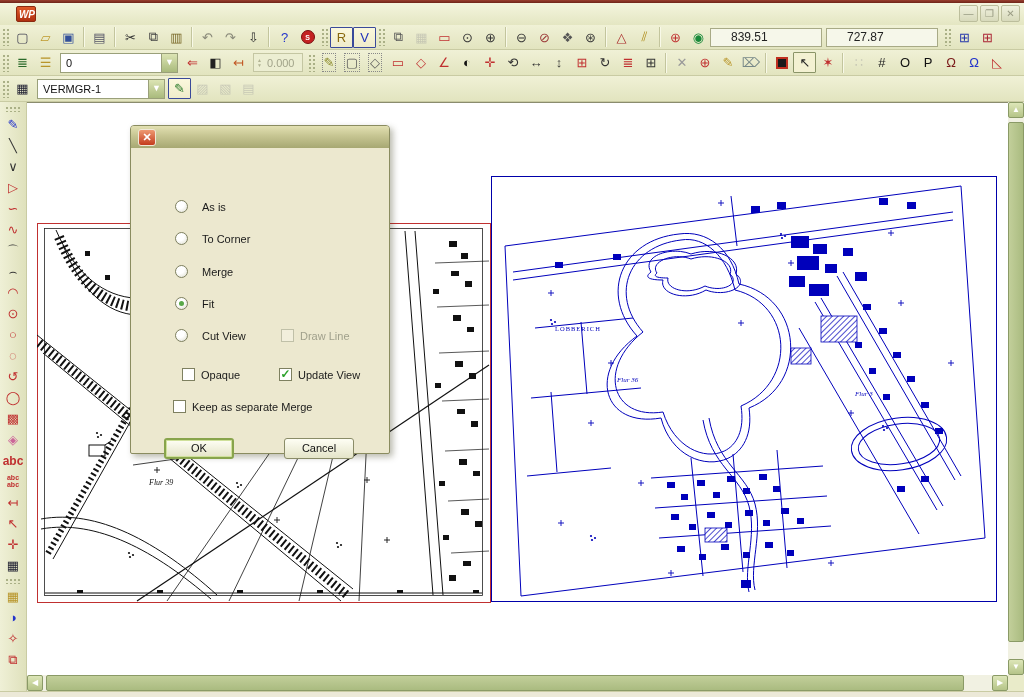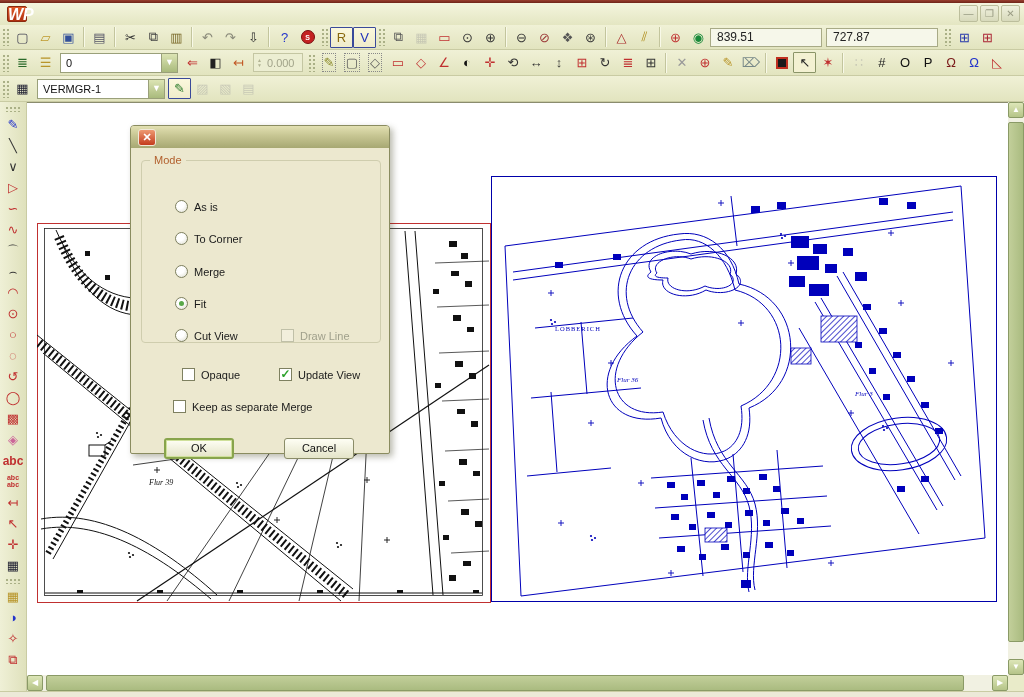--- a/index.html
+++ b/index.html
@@ -5,22 +5,22 @@
   * { margin:0; padding:0; box-sizing:border-box; }
   html,body { width:1024px; height:697px; overflow:hidden;
     font-family:"Liberation Sans", sans-serif; font-size:11px; background:#ece9d8; }
   .app { position:absolute; inset:0; background:#e9ebc9; }
 
   
   .topborder { position:absolute; left:0; top:0; width:1024px; height:3px;
     background:linear-gradient(#9a4030,#6e2418); }
   .menubar { position:absolute; left:0; top:3px; width:1024px; height:22px;
     background:linear-gradient(#f4f5de,#e4e6c2); display:flex; align-items:center; }
-  .applogo { width:20px; height:16px; margin:0 6px 0 7px; background:linear-gradient(#e05a28,#b03010);
-    color:#fff; font-weight:bold; font-style:italic; font-size:16px; text-align:right; line-height:16px;
+  .applogo { width:20px; height:16px; margin:0 6px 0 16px; background:linear-gradient(#e05a28,#b03010);
+    color:#fff; font-weight:bold; font-style:italic; font-size:10px; text-align:right; line-height:16px;
     border:1px solid #8a2a10; border-radius:2px; }
   .menuitem { padding:3px 11px; color:#72725e; }
   .winctl { position:absolute; right:4px; top:2px; display:flex; gap:2px; }
   .winbtn { width:19px; height:17px; background:linear-gradient(#eff0dd,#d8dabb); border:1px solid #bcbe9c;
     border-radius:2px; color:#9a9c84; font-size:10px; text-align:center; line-height:15px; }
 
   
   .tbrow { position:absolute; left:0; width:1024px; display:flex; align-items:center;
     background:linear-gradient(#f0f1d6,#e2e4bf); border-bottom:1px solid #c9cba3; }
   .tb1 { top:25px; height:25px; }
@@ -45,21 +45,21 @@
 
   .combo { display:inline-flex; height:20px; border:1px solid #9aa07a; background:#fff; align-items:center; margin:0 3px; }
   .combo .cval { padding:0 5px; flex:1; color:#111; font-size:11px; }
   .combo .cbtn { width:16px; height:18px; background:linear-gradient(#dce4b4,#a9ba7c); border-left:1px solid #9aa07a;
     color:#fff; font-size:9px; text-align:center; line-height:17px; font-weight:bold; }
   .spin { display:inline-flex; height:19px; border:1px solid #c4c6a2; background:#eceed2; align-items:center;
     margin:0 3px; color:#a2a48a; }
   .spin .arrows { display:flex; flex-direction:column; font-size:5px; line-height:5px; padding:0 3px; color:#b2b494; }
   .spin .sval { padding:0 8px 0 2px; font-size:11px; }
   .coordfield { width:112px; height:19px; border:1px solid #a8aa86; background:#f6f7ea; color:#222;
-    font-size:12px; font-family:"Liberation Sans",sans-serif; padding:0 6px; margin-right:4px; }
+    font-size:12px; font-family:"Liberation Sans",sans-serif; padding:0 20px; margin-right:4px; }
 
   
   .leftbar { position:absolute; left:0; top:102px; width:27px; height:595px;
     background:linear-gradient(90deg,#eff0d6,#dfe1bc); border-right:1px solid #c9cba3;
     display:flex; flex-direction:column; align-items:center; padding-top:2px; }
   .leftbar .tbtn { width:22px; height:21px; }
   .leftbar .grip { width:16px; height:6px; margin:2px 0;
     background-image:radial-gradient(circle at 2px 2px,#aab086 1px,transparent 1.3px); background-size:4px 4px; }
 
   
@@ -85,21 +85,21 @@
     background:linear-gradient(#e2e0b2 0%,#c6c592 45%,#a7a873 100%);
     display:flex; align-items:center; }
   .dtitle .dtext { color:#fff; font-weight:bold; font-size:12px; text-shadow:1px 1px 1px #8a8a5a; flex:1; }
   .dclose { width:18px; height:17px; background:linear-gradient(#ee9a72,#c43c1e);
     border:1px solid #f0e8d8; border-radius:3px; color:#fff; font-weight:bold; font-size:11px;
     text-align:center; line-height:15px; }
   .dbody { position:relative; height:306px; }
   .groupbox { position:absolute; left:10px; top:12px; width:240px; height:183px;
     border:1px solid #cfcdae; border-radius:4px; }
   .grouplabel { position:absolute; left:8px; top:-7px; background:#ece8cf; padding:0 4px; color:#b2602e; }
-  .ritem { position:absolute; display:flex; align-items:center; gap:6px; color:#1a1a1a; }
+  .ritem { position:absolute; display:flex; align-items:center; gap:14px; color:#1a1a1a; }
   .radio { width:13px; height:13px; border:1px solid #7e8060; border-radius:50%;
     background:radial-gradient(circle at 35% 30%,#fff 40%,#dcdccc); position:relative; }
   .radio.on::after { content:""; position:absolute; left:3px; top:3px; width:5px; height:5px;
     border-radius:50%; background:#58a848; }
   .check { width:13px; height:13px; border:1px solid #7e8060; background:#fff;
     color:#2ba12b; font-size:12px; font-weight:bold; line-height:11px; text-align:center; }
   .check.on::after { content:"✓"; }
   .citem { position:absolute; display:flex; align-items:center; gap:6px; color:#1a1a1a; }
   .citem.disabled { color:#a0a08c; }
   .citem.disabled .check { border-color:#c0c0a8; background:#f2efdc; }
@@ -728,23 +728,20 @@
     <div class="sthumb" style="left:19px;top:0;width:918px;height:16px;"></div>
     <div class="sbtn" style="right:0;">▶</div>
   </div>
   <div class="bottomstrip"></div>
 
   <div class="dialog">
     <div class="dtitle">
       <span class="dclose">✕</span>
     </div>
     <div class="dbody">
-      <div class="groupbox">
-        <span class="grouplabel">Mode</span>
-      </div>
       <div class="ritem" style="left:44px;top:52px;">
         <span class="radio"></span>
         <span>As is</span>
       </div>
       <div class="ritem" style="left:44px;top:84px;">
         <span class="radio"></span>
         <span>To Corner</span>
       </div>
       <div class="ritem" style="left:44px;top:117px;">
         <span class="radio"></span>

